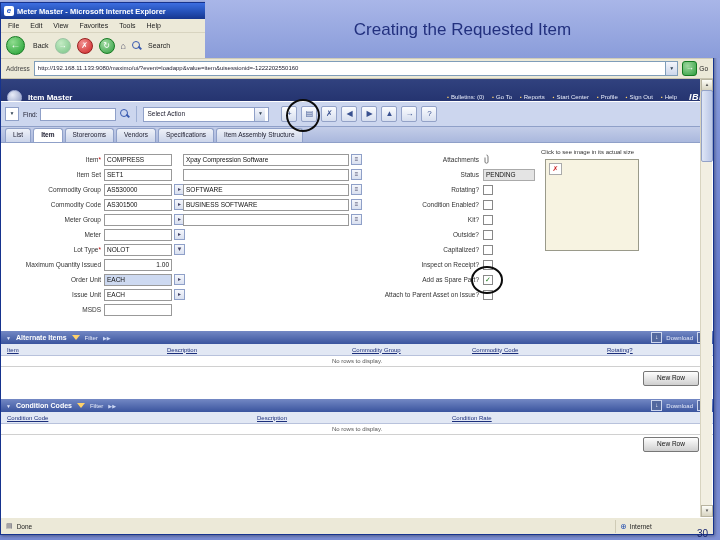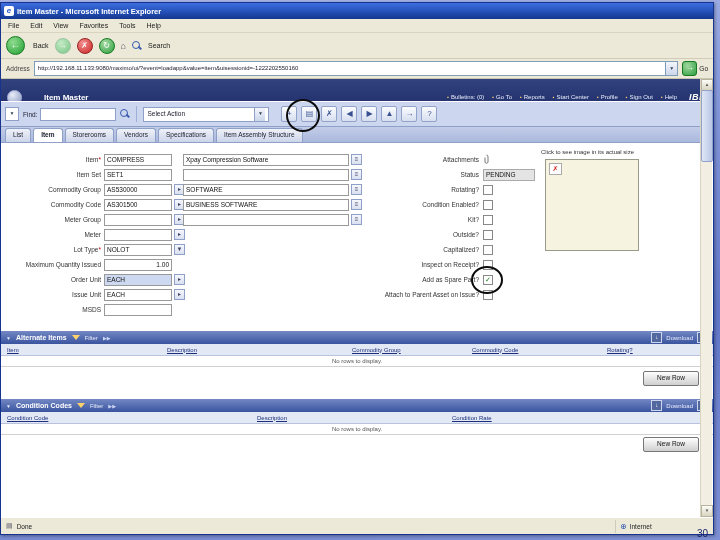--- a/index.html
+++ b/index.html
@@ -37,21 +37,21 @@
   .alabel{font-size:6.5px;color:#444;}
   .afield{flex:1;height:13px;border:1px solid #7f9db9;background:#fff;font-size:6px;line-height:12px;
           padding:0 3px;color:#223;white-space:nowrap;overflow:hidden;}
   .adrop{width:11px;height:13px;border:1px solid #7f9db9;border-left:none;background:linear-gradient(#f4f6fc,#ccd6ea);
          font-size:5px;text-align:center;line-height:12px;color:#345;margin-left:-4px;}
   .gobtn{display:flex;align-items:center;gap:2px;font-size:6.5px;color:#222;}
   .goico{width:13px;height:13px;border-radius:3px;background:radial-gradient(circle at 35% 30%,#9fd89f,#2f9e3f);
          border:1px solid #157a22;color:#fff;text-align:center;line-height:12px;font-size:8px;}
   
   .mxnav{top:76px;height:36px;background:linear-gradient(180deg,#31427f 0%,#1d2b66 100%);
-         display:flex;align-items:center;padding:0 6px;gap:22px;}
+         display:flex;align-items:center;padding:0 6px;gap:6px;}
   .orb{width:13px;height:13px;border-radius:50%;background:radial-gradient(circle at 35% 30%,#e8ecf8,#8a97c0);
        border:1px solid #aab4d8;}
   .apptitle{color:#fff;font-size:8px;font-weight:bold;white-space:nowrap;}
   .mxlinks{margin-left:auto;display:flex;align-items:center;gap:8px;}
   .mxlink{display:flex;align-items:center;gap:2px;color:#e8ecfa;font-size:6px;white-space:nowrap;}
   .mxlink .dot{font-size:5px;color:#ffd26a;}
   .ibm{color:#fff;font-weight:bold;font-style:italic;font-size:9px;letter-spacing:.5px;margin-left:4px;}
   .mxtoolbar{top:98px;height:26px;background:#ccd6ee;border-top:1px solid #fff;border-bottom:1px solid #8fa0c8;
              display:flex;align-items:center;padding:0 4px;}
   .ddl{width:12px;height:12px;border:1px solid #8fa0c8;background:#fff;font-size:5px;line-height:11px;
@@ -140,21 +140,21 @@
 </style>
 </head>
 <body>
 
 <div class="slide">
 
   <div class="window">
 
     <div class="band titlebar">
       <span class="ie-icon">e</span>
-      <span class="wtitle">Item Master - Microsoft Internet Explorer</span>
+      <span class="wtitle">Meter Master - Microsoft Internet Explorer</span>
     </div>
 
     <div class="band menubar">
       <span>File</span>
       <span>Edit</span>
       <span>View</span>
       <span>Favorites</span>
       <span>Tools</span>
       <span>Help</span>
     </div>
@@ -432,18 +432,21 @@
     <div class="band statusbar">
       <span class="doneico">▤</span>
       <span>Done</span>
       <div class="zone">
         <span class="globe">⊕</span>
         <span>Internet</span>
       </div>
     </div>
   </div>
 
+  <div class="title-overlay">
+    <div class="slide-title">Creating the Requested Item</div>
+  </div>
 
   <div class="circle c1"></div>
   <div class="circle c2"></div>
 
   <div class="pagenum">30</div>
 </div>
 
 </body></html>

